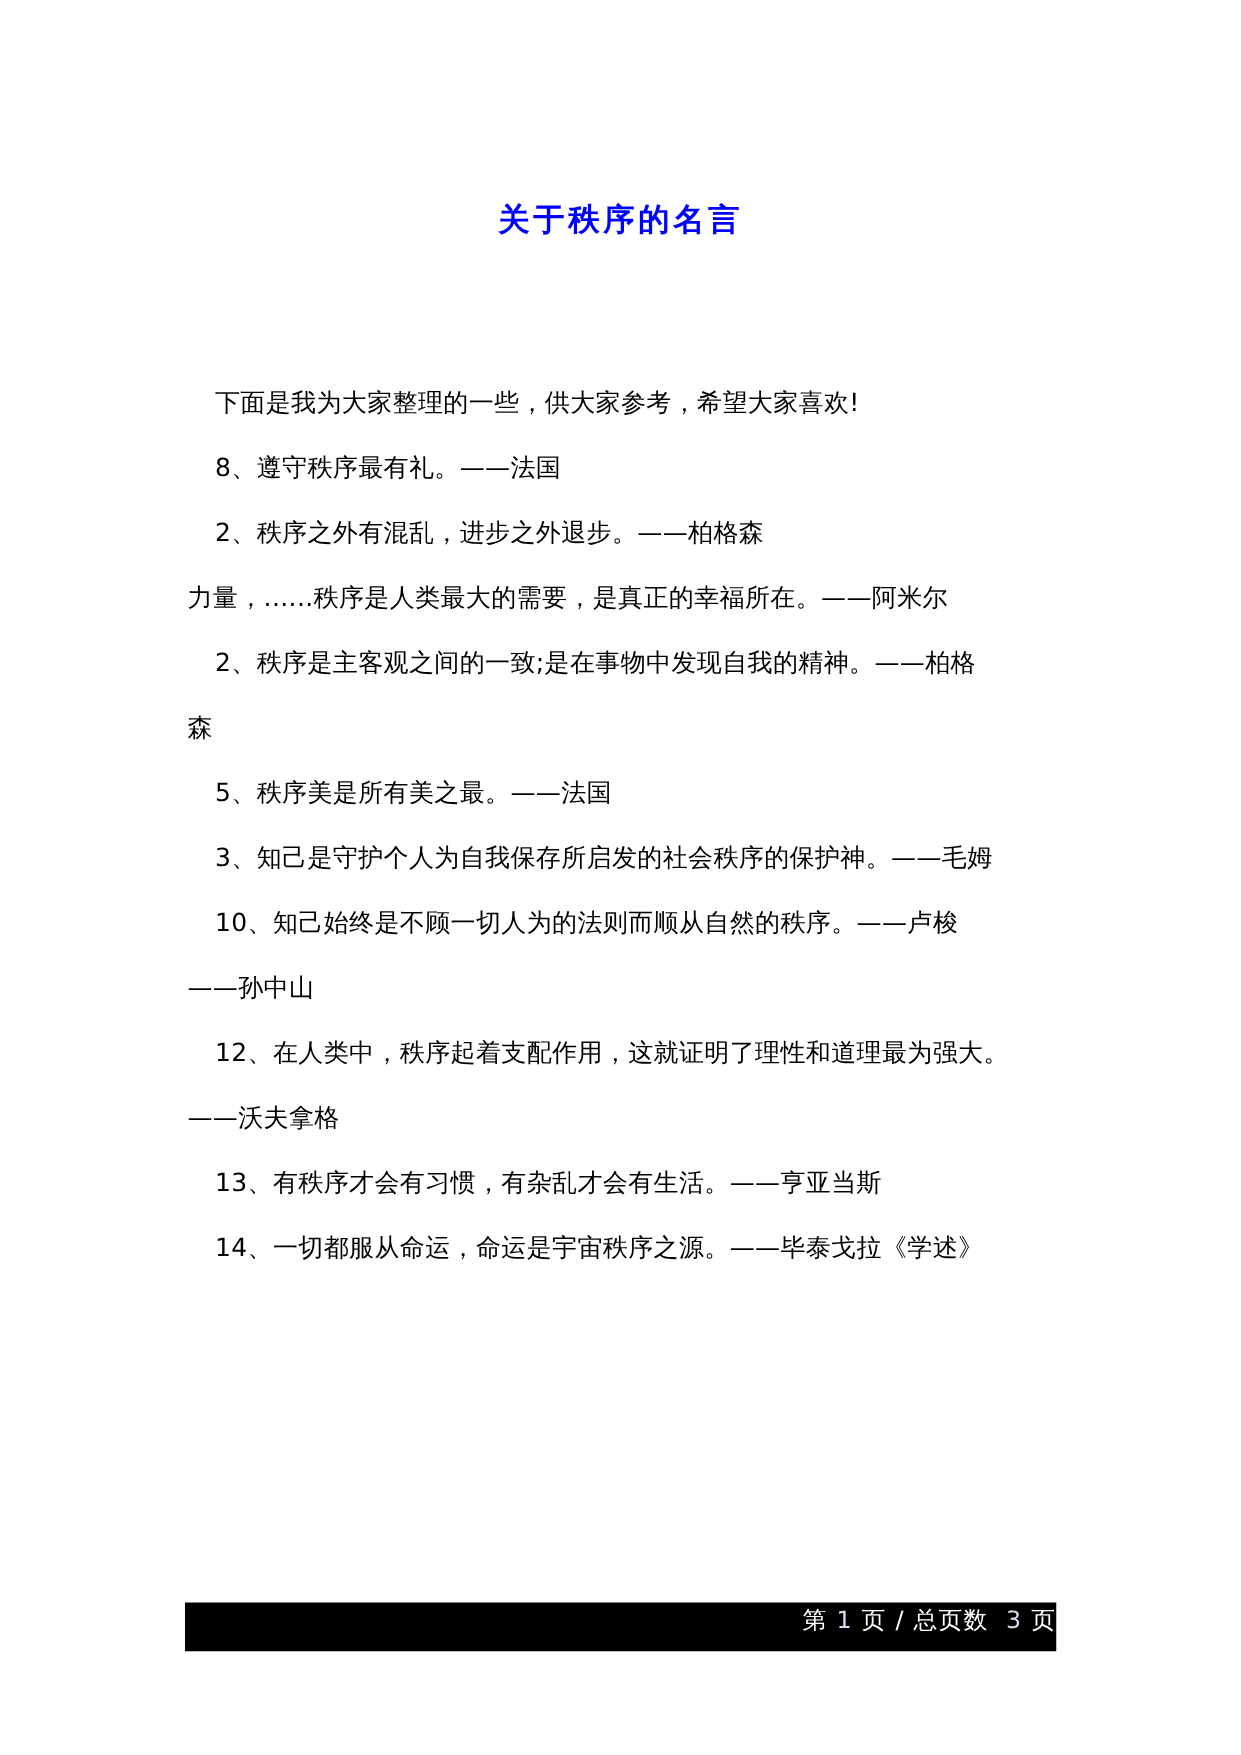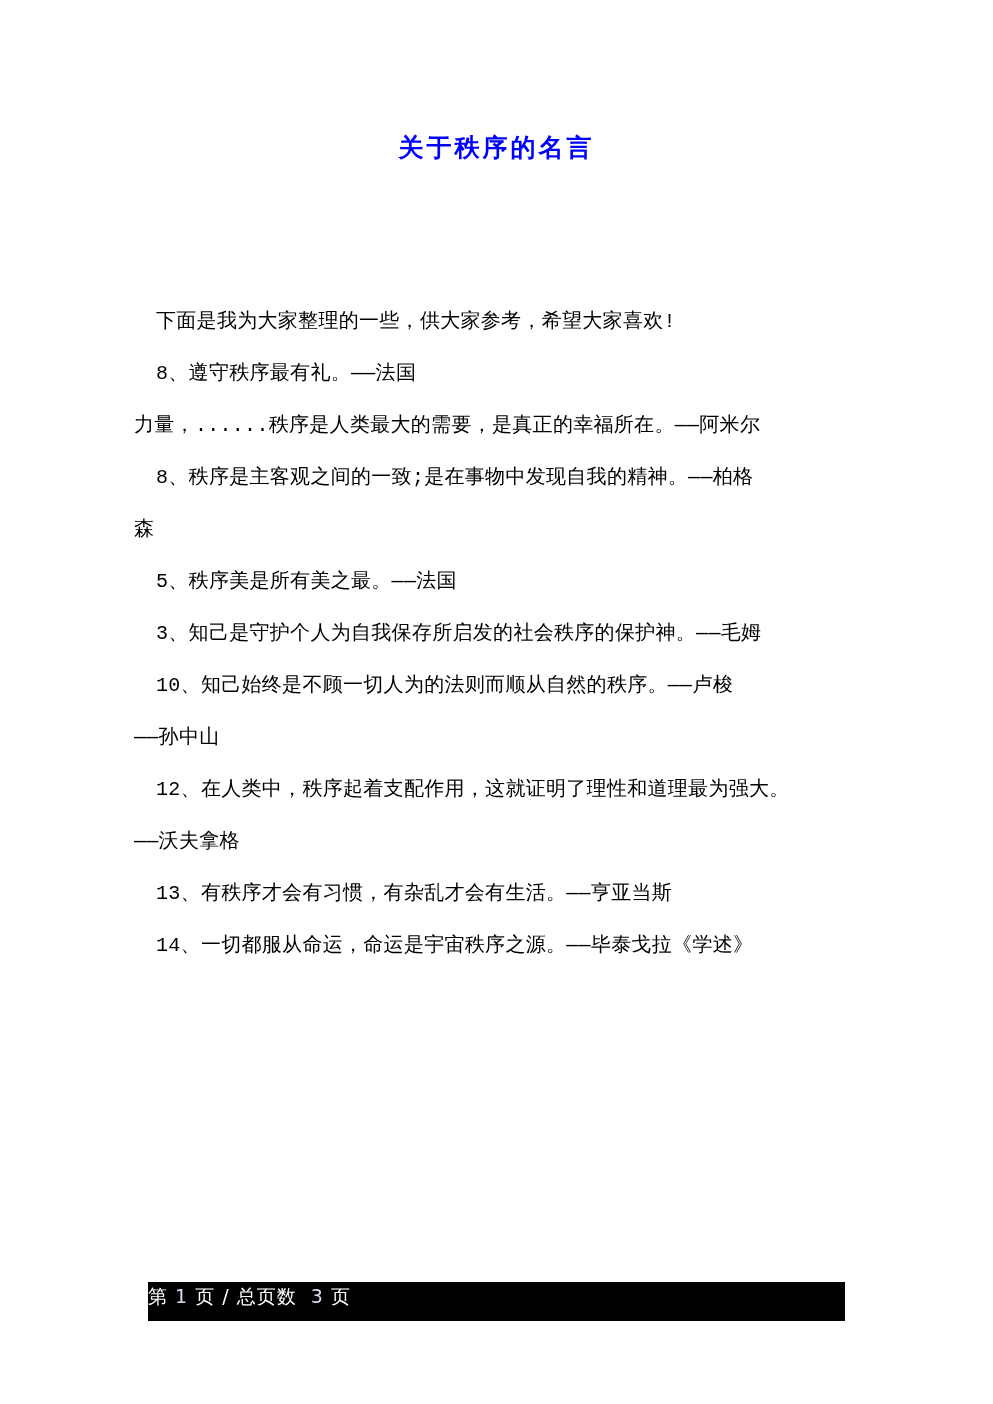--- a/index.html
+++ b/index.html
@@ -28,24 +28,23 @@
       width: 993px;
       top: 130px;
       text-align: center;
       font-size: 25px;
       font-weight: bold;
       letter-spacing: 3px;
       line-height: 36px;
     }
     .body-text {
       position: absolute;
-      left: 134px;
+      left: 150px;
       top: 296px;
       width: 700px;
-      font-family: Liberation Mono, monospace;
     }
     .para {
       margin: 0;
       font-size: 20px;
       line-height: 52px;
       text-indent: 22px;
       white-space: nowrap;
       letter-spacing: 0.3px;
     }
     .para .cont {
@@ -58,45 +57,46 @@
       top: 1282px;
       width: 697px;
       height: 39px;
       background: #000000;
     }
     .footer-text {
       position: absolute;
       left: 0;
       width: 697px;
       top: 1px;
-      text-align: left;
+      text-align: right;
       color: #ffffff;
       font-size: 19px;
       line-height: 26px;
       font-family: "DejaVu Sans", sans-serif;
       letter-spacing: 1px;
       white-space: pre;
     }
     .footer-text .num {
       color: #dcdcf0;
     }
   </style>
 </head>
 <body>
 
 <div class="page">
 
-  <div class="title" style="color:#0000ff;">关于秩序的名言</div>
+  <div class="title" style="color:#0000ff;margin-top:28px;">关于秩序的名言</div>
 
   <div class="body-text">
     <p class="para">下面是我为大家整理的一些，供大家参考，希望大家喜欢!</p>
 
     <p class="para"><span>8、遵守秩序最有礼。——法国</span></p>
+    <p class="para"><span>2、秩序之外有混乱，进步之外退步。——柏格森</span></p>
     <p class="para"><span class="cont">力量，......秩序是人类最大的需要，是真正的幸福所在。——阿米尔</span></p>
-    <p class="para"><span>8、秩序是主客观之间的一致;是在事物中发现自我的精神。——柏格</span><span class="cont">森</span></p>
+    <p class="para"><span>2、秩序是主客观之间的一致;是在事物中发现自我的精神。——柏格</span><span class="cont">森</span></p>
     <p class="para"><span>5、秩序美是所有美之最。——法国</span></p>
     <p class="para"><span>3、知己是守护个人为自我保存所启发的社会秩序的保护神。——毛姆</span></p>
     <p class="para"><span>10、知己始终是不顾一切人为的法则而顺从自然的秩序。——卢梭</span></p>
     <p class="para"><span class="cont">——孙中山</span></p>
     <p class="para"><span>12、在人类中，秩序起着支配作用，这就证明了理性和道理最为强大。</span><span class="cont">——沃夫拿格</span></p>
     <p class="para"><span>13、有秩序才会有习惯，有杂乱才会有生活。——亨亚当斯</span></p>
     <p class="para"><span>14、一切都服从命运，命运是宇宙秩序之源。——毕泰戈拉《学述》</span></p>
   </div>
 
   <div class="footer-bar">

